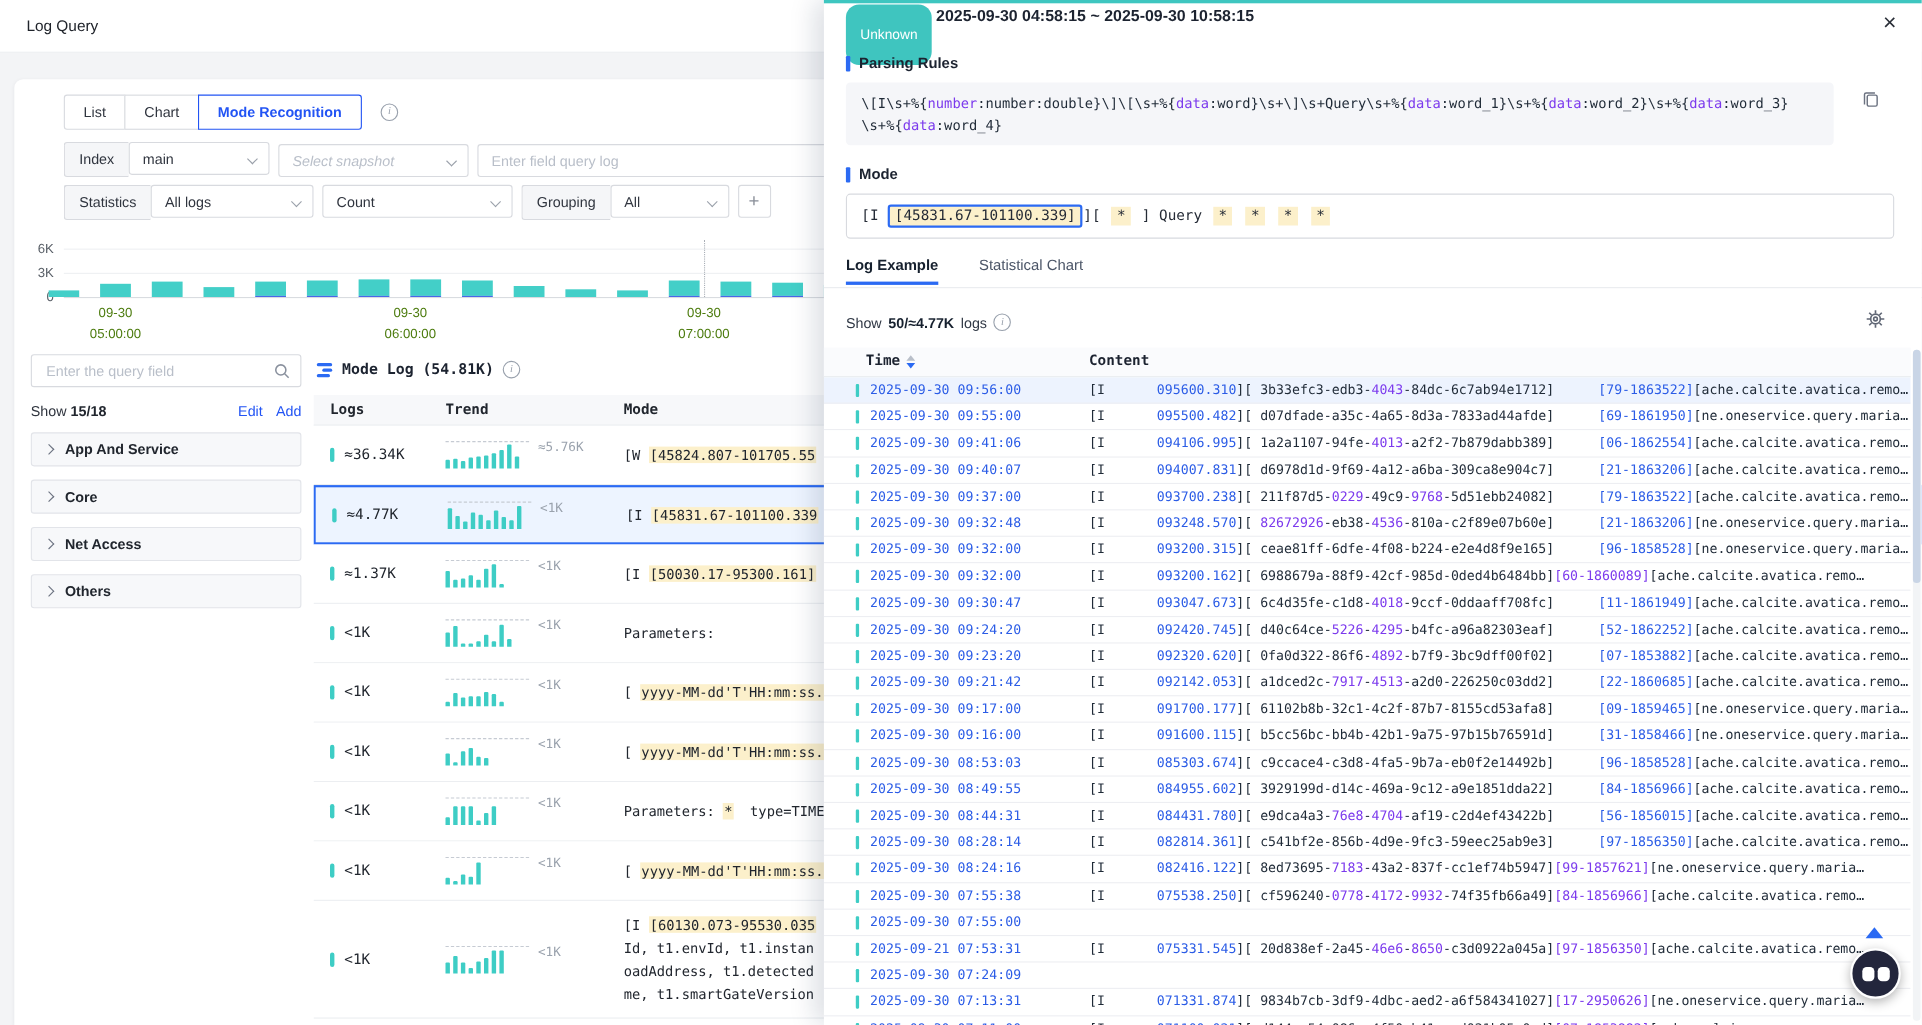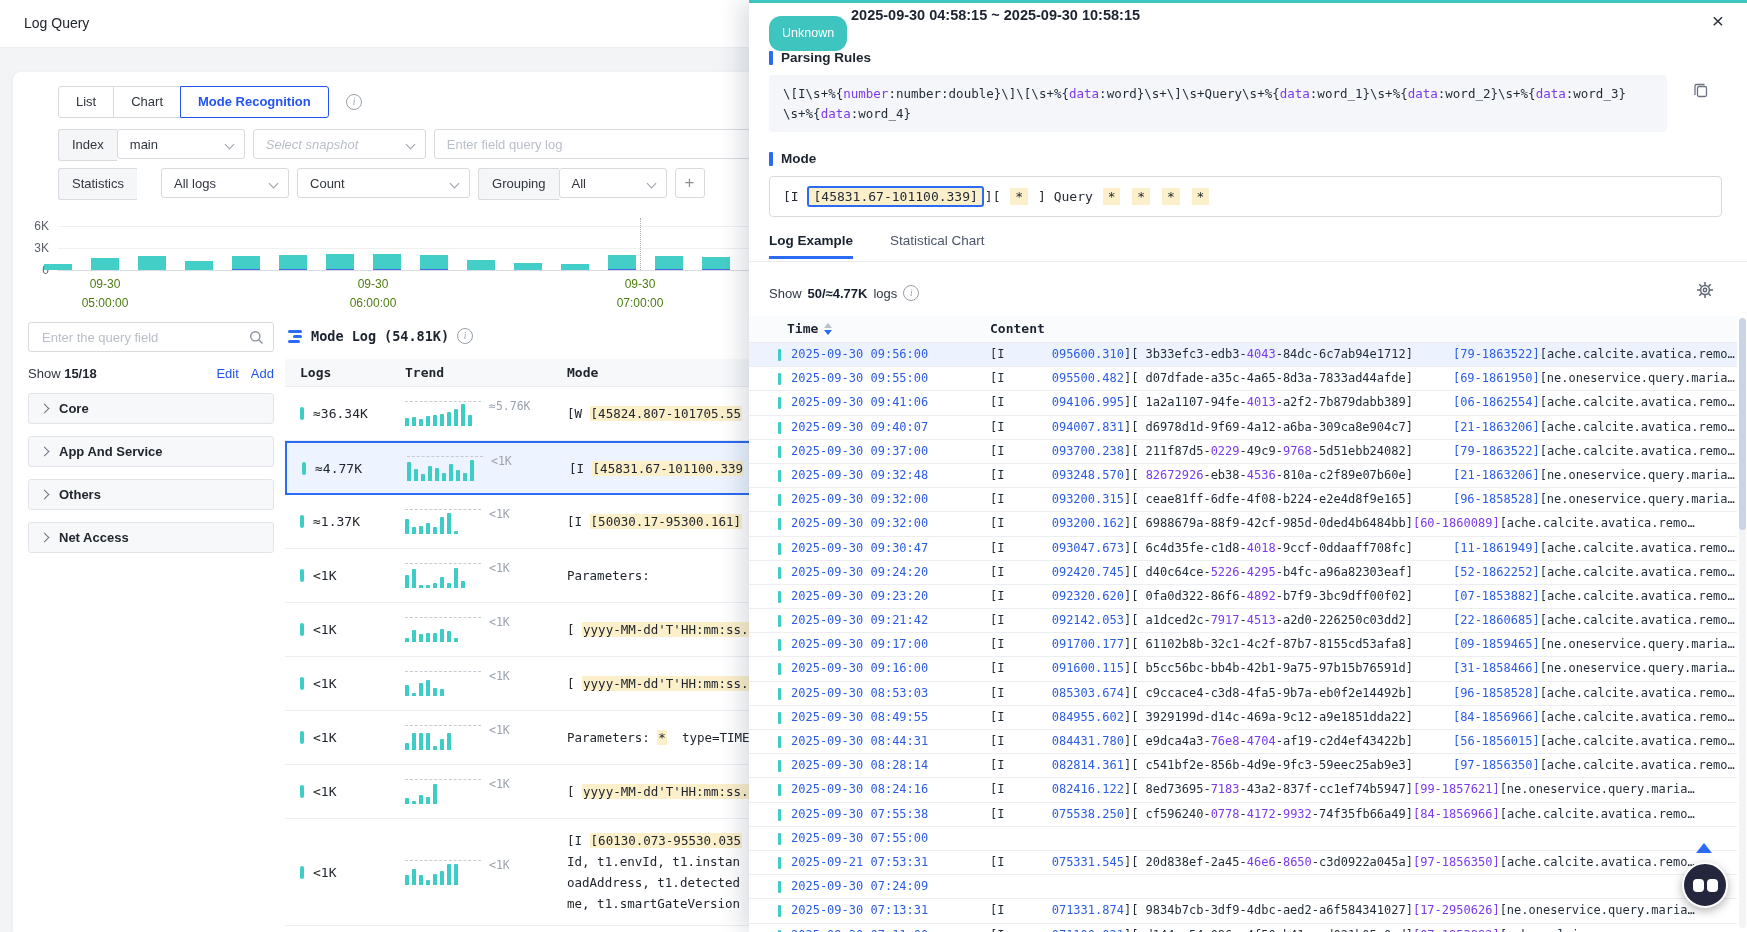--- a/index.html
+++ b/index.html
@@ -14,21 +14,21 @@
   #view-tabs{position:absolute;left:45px;top:14px;display:flex;}
   .tab{height:30px;line-height:30px;padding:0 17px;border:1px solid #d8dadf;margin-left:-1px;font-size:13px;color:#30353f;background:#fff;cursor:pointer;}
   .tab:first-child{border-radius:3px 0 0 3px;margin-left:0;}
   .tab:last-child{border-radius:0 3px 3px 0;}
   .tab.active{color:#2254f4;border-color:#2254f4;font-weight:700;position:relative;z-index:2;}
   .iinfo{display:inline-block;width:14px;height:14px;border:1px solid #98a0ac;border-radius:50%;color:#98a0ac;
     font-size:9.5px;line-height:14px;text-align:center;font-style:italic;font-family:"Liberation Serif",serif;}
   #tabs-info{position:absolute;left:333px;top:22px;}
   
   .frow{position:absolute;left:45px;display:flex;gap:8px;}
-  #frow1{top:57px;} #frow2{top:96px;}
+  #frow1{top:57px;align-items:flex-end;} #frow2{top:96px;}
   .fgroup{display:flex;}
   .flabel{height:30px;line-height:30px;padding:0 13px;background:#f5f6f8;border:1px solid #d8dadf;border-right:none;border-radius:3px 0 0 3px;font-size:13px;color:#30353f;}
   .fselect{height:30px;line-height:30px;border:1px solid #d8dadf;border-radius:3px;padding:0 26px 0 12px;font-size:13px;color:#30353f;background:#fff;position:relative;box-sizing:border-box;}
   .fselect.ph{color:#b9bfc9;}
   .chev{position:absolute;right:11px;top:11px;width:6px;height:6px;border-right:1.4px solid #9aa0aa;border-bottom:1.4px solid #9aa0aa;transform:rotate(45deg);}
   .finput{height:30px;box-sizing:border-box;border:1px solid #d8dadf;border-radius:3px;padding:0 12px;font-size:13px;width:690px;color:#30353f;outline:none;font-family:"Liberation Sans",sans-serif;}
   .finput::placeholder{color:#b9bfc9;}
   .addbtn{width:30px;height:30px;box-sizing:border-box;border:1px solid #d8dadf;border-radius:3px;color:#8a8f99;font-size:17px;line-height:28px;text-align:center;background:#fff;}
   
   .gline{position:absolute;left:45px;right:0;height:1px;background:#eef0f2;}
@@ -73,21 +73,21 @@
   .mtrend{width:162px;flex:none;display:flex;gap:8px;align-items:flex-start;}
   .tbars{width:76px;border-top:1px dashed #c6cbd3;display:flex;align-items:flex-end;gap:3px;height:25px;box-sizing:border-box;padding-top:2px;}
   .tbar{width:4px;background:#3ecdc5;border-radius:1px 1px 0 0;flex:none;}
   .tmax{font-family:"DejaVu Sans Mono",monospace;font-size:11.5px;color:#9aa2ad;margin-top:-2px;}
   .mmode{flex:1;font-family:"DejaVu Sans Mono",monospace;font-size:12.5px;color:#21262e;overflow:hidden;line-height:21px;}
   .mline{white-space:pre;overflow:hidden;}
   .hl{background:#fcf0cb;padding:0 1px;}
   
   #panel{position:absolute;left:749px;top:0;width:998px;bottom:0;background:#fff;box-shadow:-8px 0 22px rgba(15,35,64,.15);z-index:5;}
   #panel-topline{height:3px;background:#3ec6c0;}
-  #badge{position:absolute;left:20px;top:16px;height:23px;line-height:23px;padding:6px 13px;background:#3fc5bf;color:#fff;border-radius:12px;font-size:12.5px;}
+  #badge{position:absolute;left:20px;top:4px;height:23px;line-height:23px;padding:16px 13px;background:#3fc5bf;color:#fff;border-radius:12px;font-size:12.5px;}
   #ptitle{position:absolute;left:102px;top:7px;font-weight:700;font-size:14.5px;color:#1c2330;}
   #pclose{position:absolute;left:958px;top:9px;font-size:21px;color:#2a2f38;cursor:pointer;width:22px;text-align:center;}
   .sec{position:absolute;left:20px;display:flex;align-items:center;gap:8px;font-weight:700;font-size:13.5px;color:#1c2330;}
   .sec::before{content:"";width:4px;height:14px;background:#2b6af3;border-radius:1px;}
   #sec-parsing{top:50px;} #sec-mode{top:151px;}
   #codebox{position:absolute;left:20px;top:75px;width:898px;height:57px;box-sizing:border-box;background:#f5f6f9;border-radius:4px;
     padding:9px 14px;font-family:"DejaVu Sans Mono",monospace;font-size:12.5px;line-height:20px;color:#252b36;white-space:pre;overflow:hidden;}
   #copy-btn{position:absolute;left:944px;top:82px;cursor:pointer;}
   #modebox{position:absolute;left:20px;top:176px;width:953px;height:41px;box-sizing:border-box;border:1px solid #d8dadf;border-radius:4px;
     display:flex;align-items:center;padding:0 13px;font-family:"DejaVu Sans Mono",monospace;font-size:13px;color:#252b36;white-space:pre;}
@@ -150,21 +150,21 @@
     <div class="fselect ph" style="width:173px;font-style:italic;">
       <span>Select snapshot</span>
       <i class="chev"></i>
     </div>
     <input class="finput" placeholder="Enter field query log" style="">
   </div>
 
   <div class="frow" id="frow2">
     <div class="fgroup">
       <div class="flabel">Statistics</div>
-      <div class="fselect" style="width:128px;margin-left:24px;">
+      <div class="fselect" style="width:148px;">
         <span>All logs</span>
         <i class="chev"></i>
       </div>
     </div>
     <div class="fselect" style="width:173px;">
       <span>Count</span>
       <i class="chev"></i>
     </div>
     <div class="fgroup">
       <div class="flabel">Grouping</div>
@@ -279,33 +279,33 @@
         <span>Show</span>
         <b>15/18</b>
       </div>
       <div id="show-links">
         <span class="link">Edit</span>
         <span class="link">Add</span>
       </div>
     </div>
     <div class="fieldbox">
       <i class="chevr"></i>
-      <span>Core</span>
+      <span>App And Service</span>
     </div>
     <div class="fieldbox">
       <i class="chevr"></i>
-      <span>App And Service</span>
+      <span>Core</span>
+    </div>
+    <div class="fieldbox">
+      <i class="chevr"></i>
+      <span>Net Access</span>
     </div>
     <div class="fieldbox">
       <i class="chevr"></i>
       <span>Others</span>
-    </div>
-    <div class="fieldbox">
-      <i class="chevr"></i>
-      <span>Net Access</span>
     </div>
   </div>
 
   <div id="modelog">
     <div id="modelog-head">
       <span class="pattern-ic">
           <i></i>
           <i></i>
           <i></i>
         </span>

